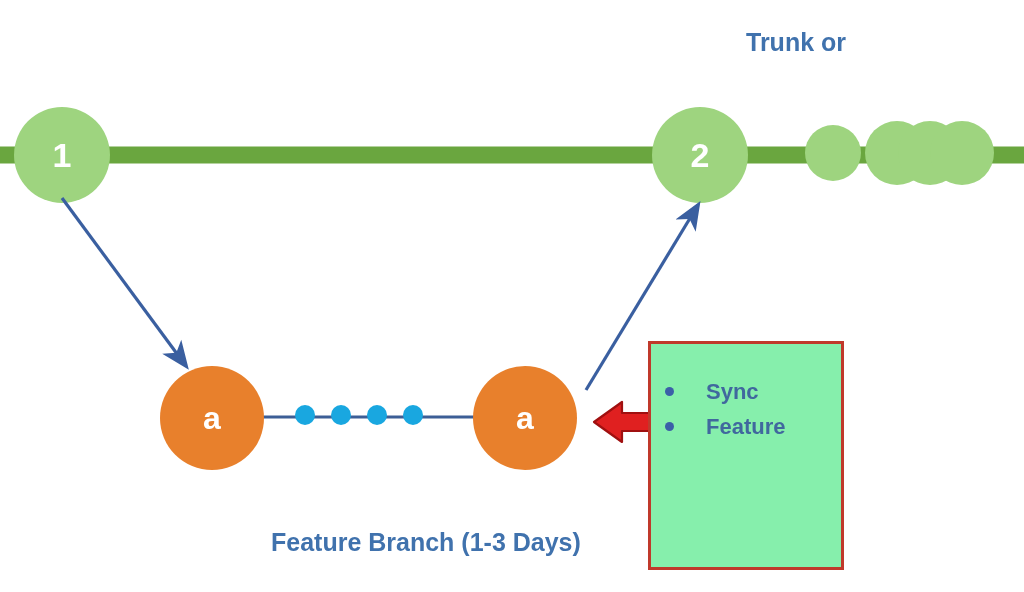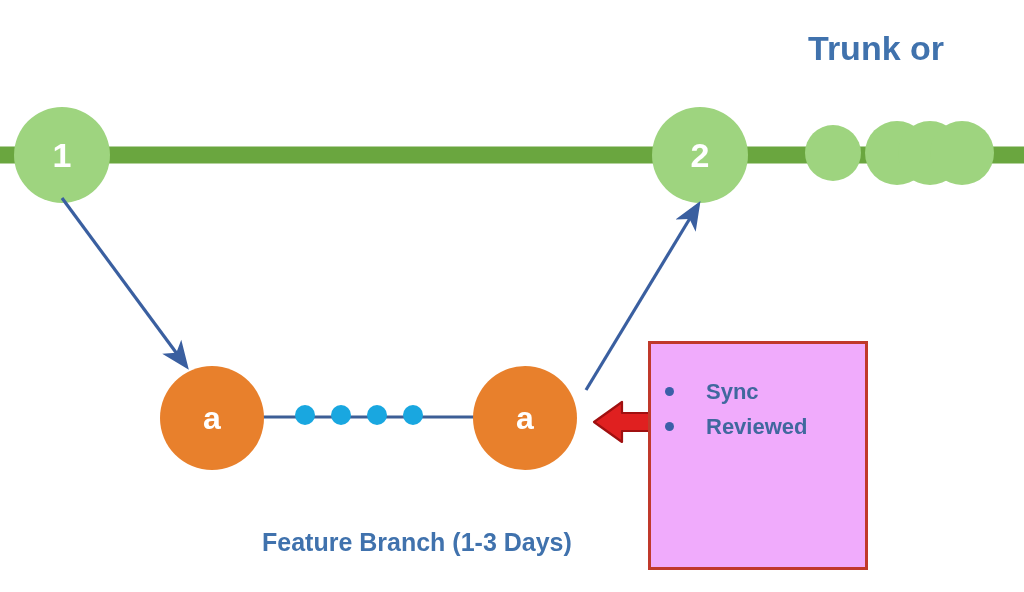--- a/index.html
+++ b/index.html
@@ -37,44 +37,43 @@
     font-size: 34px;
   }
   .branch-node-label {
     font-size: 32px;
   }
   #trunk-title {
     position: absolute;
     right: 18px;
     top: 26px;
     width: 260px;
-    text-align: center;
     color: #4072ad;
-    font-size: 34px;
+    font-size: 25px;
     font-weight: bold;
     line-height: 1.32;
   }
   #trunk-title .title-line { display: block; }
   #branch-caption {
     position: absolute;
-    left: 262px;
+    left: 271px;
     top: 528px;
     color: #4072ad;
     font-size: 25px;
     font-weight: bold;
     white-space: nowrap;
   }
   #legend-box {
     position: absolute;
     left: 648px;
     top: 341px;
-    width: 220px;
+    width: 196px;
     height: 229px;
     border: 3px solid #c0392b;
-    background: #f0abfc;
+    background: #86efac;
     box-sizing: border-box;
   }
   #legend-list {
     list-style: none;
     margin: 0;
     padding: 30px 0 0 14px;
   }
   #legend-list li {
     display: flex;
     align-items: center;
@@ -143,18 +142,18 @@
   <div id="branch-caption">Feature Branch (1-3 Days)</div>
 
   <div id="legend-box">
     <ul id="legend-list">
       <li>
         <span class="bullet"></span>
         <span>Sync</span>
       </li>
       <li>
         <span class="bullet"></span>
-        <span>Reviewed</span>
+        <span>Feature</span>
       </li>
     </ul>
   </div>
 
 </div>
 
 </body></html>

